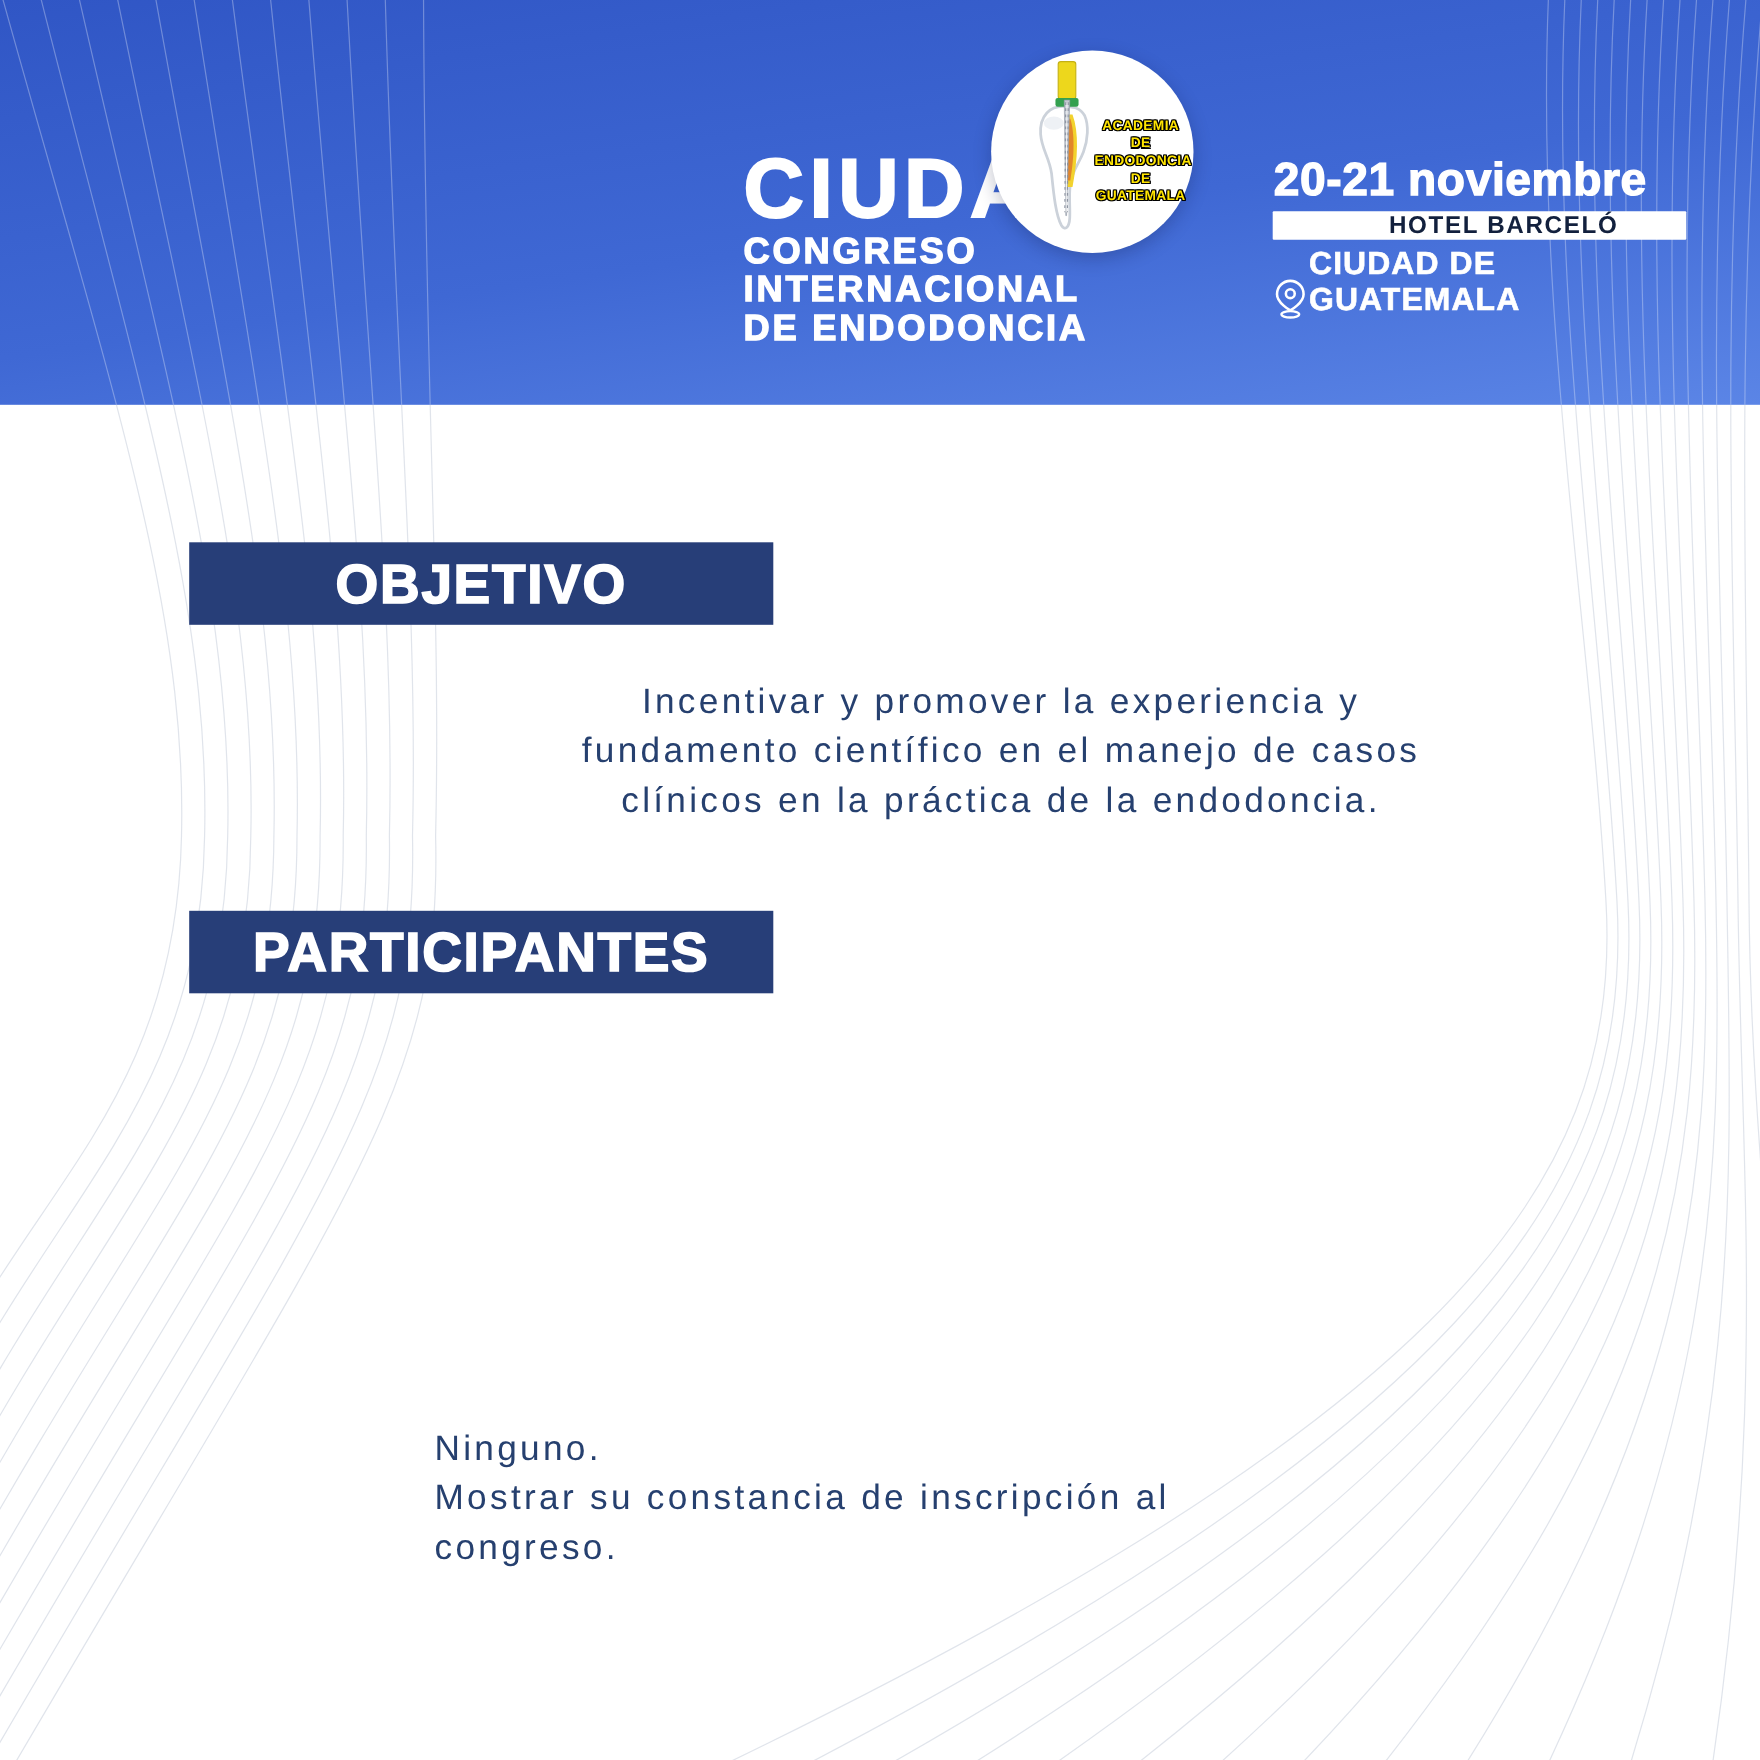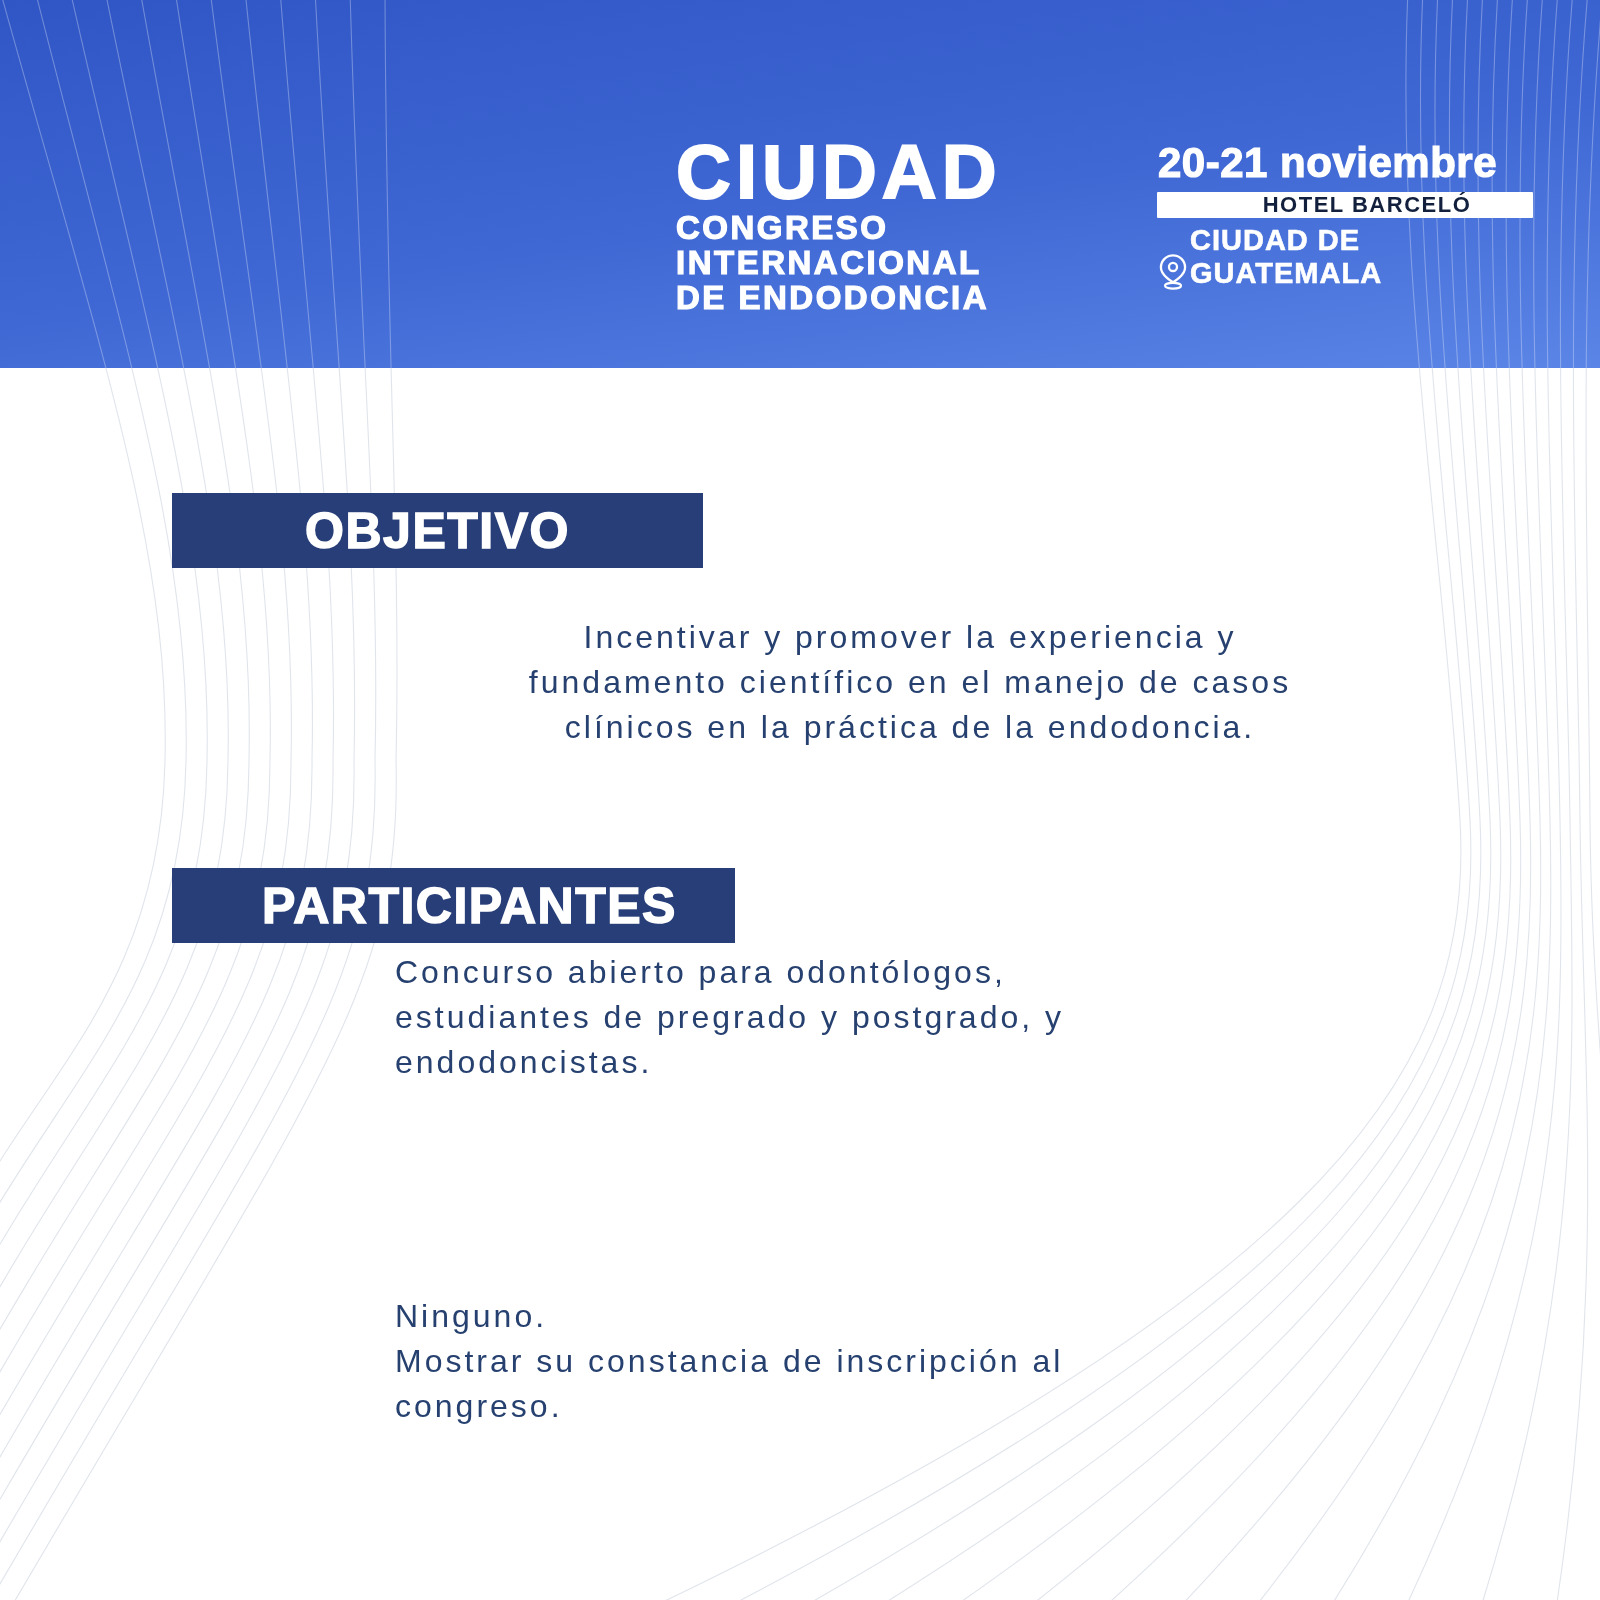--- a/index.html
+++ b/index.html
@@ -67,21 +67,21 @@
     color:#fff;font-size:50px;font-weight:bold;letter-spacing:1.5px;
     -webkit-text-stroke:1.5px #fff;
   }
   .body-text{
     position:absolute;left:395px;width:1030px;
     color:#26406f;font-size:32px;line-height:45px;
     letter-spacing:3px;white-space:pre-line;
   }
   #bar-objetivo{top:493px;}
   #text-objetivo{top:615px;text-align:center;}
-  #bar-participantes{top:868px;padding-left:32px;}
+  #bar-participantes{top:828px;}
   #text-participantes{top:950px;}
   #bar-costo{top:1163px;}
   #text-costo{top:1294px;}
 </style>
 </head>
 <body>
 
 <div class="page">
 
   <svg id="lines-body" class="fan" width="1600" height="1600" viewBox="0 0 1600 1600">
@@ -141,20 +141,44 @@
         <path d="M 1573 -10 C 1549 280, 1566 560, 1570 820 S 1584 1300, 1464 1660"></path>
         <path d="M 1588 -10 C 1563 280, 1577 560, 1580 820 S 1608 1300, 1548 1660"></path>
         <path d="M 1603 -10 C 1577 280, 1588 560, 1590 820 S 1632 1300, 1632 1660"></path>
       </svg>
 
     <div class="edition">CIUDAD</div>
     <div class="congress">CONGRESO
 INTERNACIONAL
 DE ENDODONCIA</div>
 
+    <div class="logo">
+      <svg width="184" height="184" viewBox="0 0 184 184">
+
+        <path d="M 69 51 C 53 49 44 60 45 76 C 46 90 53 97 55 112
+                 C 57 132 59 150 64 159 C 67 164 71 161 71.5 152
+                 C 72 142 70.5 132 72 122 C 74 108 80 103 84 92
+                 C 88 81 89 68 85 59 C 81 52 76 51.5 69 51 Z" fill="#ffffff" stroke="#ccd2da" stroke-width="2.5"></path>
+        <ellipse cx="57" cy="66" rx="9" ry="6" fill="#eef1f5"></ellipse>
+
+        <path d="M 74 58 C 80 74 79 98 74 124 L 69 124 C 72 100 72 76 69 58 Z" fill="#f2d22e"></path>
+        <path d="M 72 62 C 76 74 76 96 72 118 L 68 118 C 70 98 70 78 68 62 Z" fill="#e2862b"></path>
+
+        <rect x="61" y="10" width="16" height="34" rx="2.5" fill="#edd71c" stroke="#c4b013" stroke-width="1"></rect>
+        <rect x="58.5" y="43" width="21" height="8" rx="2" fill="#33a04f"></rect>
+
+        <path d="M 66.5 45 L 71.5 45 L 68.6 150 L 67.9 150 Z" fill="#c3c9d2" stroke="#939aa6" stroke-width="0.6"></path>
+        <line x1="69" y1="47" x2="68.2" y2="147" stroke="#8f96a3" stroke-width="3.4" stroke-dasharray="2.5 3"></line>
+        <line x1="69" y1="47" x2="68.2" y2="147" stroke="#ffffff" stroke-width="0.9"></line>
+      </svg>
+      <div class="logo-text">ACADEMIA DE
+ENDODONCIA
+DE
+GUATEMALA</div>
+    </div>
 
     <div class="date">20-21 noviembre</div>
     <div class="venue">
       <span>HOTEL BARCELÓ</span>
     </div>
     <div class="city">
       <svg class="pin" width="34" height="38" viewBox="0 0 38 42">
         <path d="M19 3.5 C11.5 3.5 5.5 9.5 5.5 17 C5.5 26 19 33.5 19 33.5
                  C19 33.5 32.5 26 32.5 17 C32.5 9.5 26.5 3.5 19 3.5 Z" fill="none" stroke="#ffffff" stroke-width="2.6"></path>
         <circle cx="19" cy="16.5" r="4.5" fill="none" stroke="#ffffff" stroke-width="2.6"></circle>
@@ -167,21 +191,18 @@
   <div class="bar" id="bar-objetivo">
     <span>OBJETIVO</span>
   </div>
   <div class="body-text" id="text-objetivo">Incentivar y promover la experiencia y
 fundamento científico en el manejo de casos
 clínicos en la práctica de la endodoncia.</div>
 
   <div class="bar" id="bar-participantes">
     <span>PARTICIPANTES</span>
   </div>
-  <div class="body-text" id="text-participantes">Concurso abierto para odontólogos,
-estudiantes de pregrado y postgrado, y
-endodoncistas.</div>
 
   <div class="body-text" id="text-costo">Ninguno.
 Mostrar su constancia de inscripción al
 congreso.</div>
 
 </div>
 
 </body></html>

